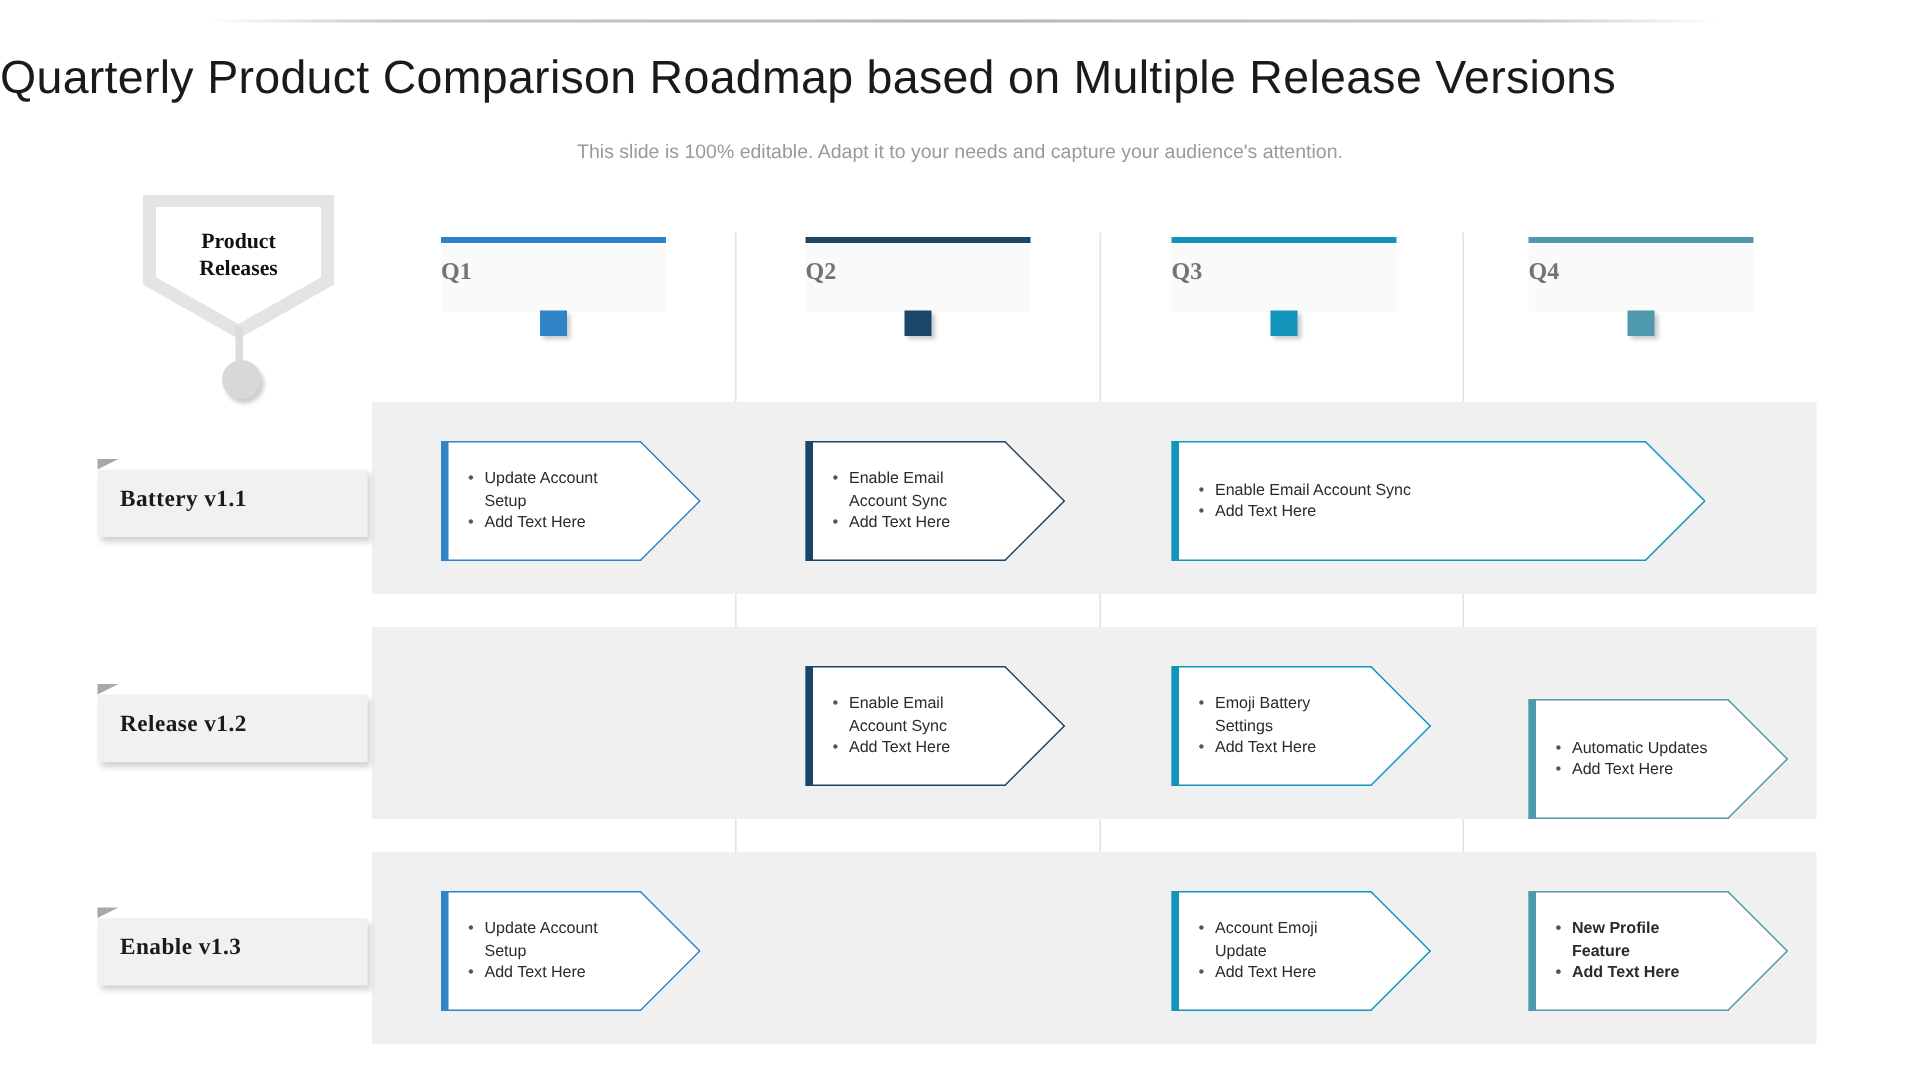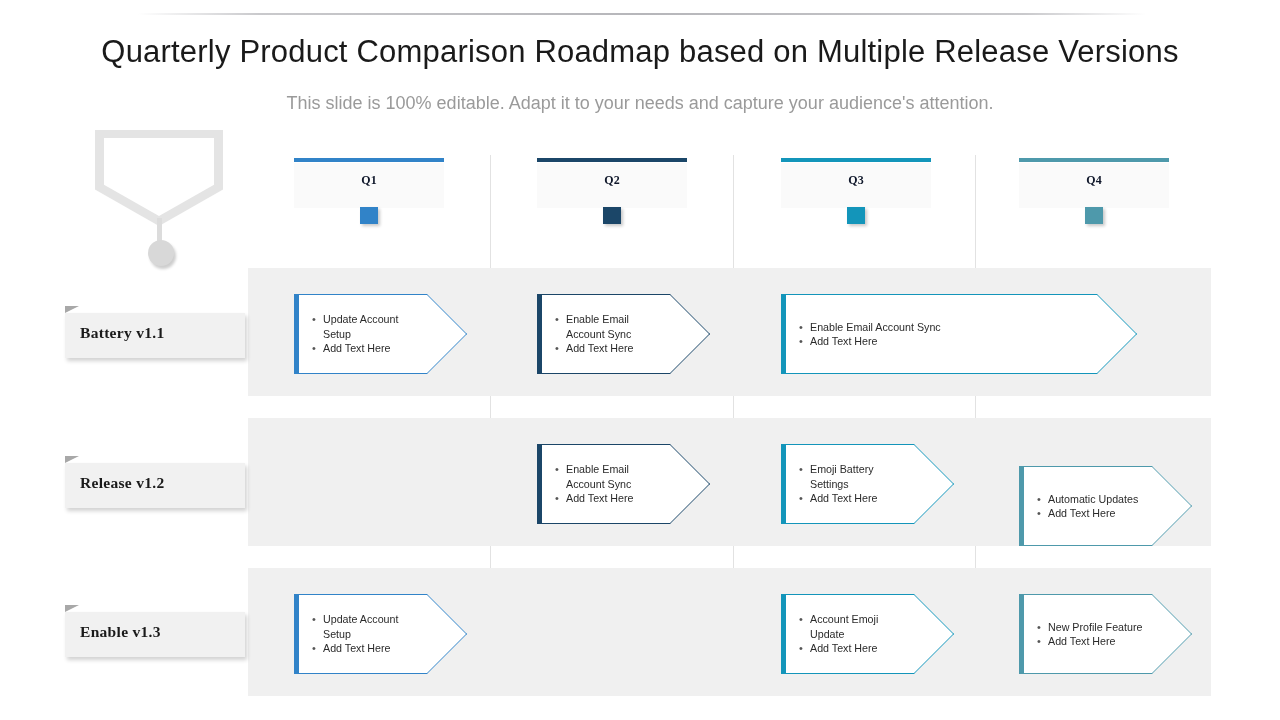--- a/index.html
+++ b/index.html
@@ -30,34 +30,33 @@
         #c9c9cc 88%,
         rgba(255,255,255,0) 100%);
   }
 
   
   .title {
     position: absolute;
     left: 0;
     top: 34px;
     width: 1280px;
-    text-align: center;
     font-size: 31px;
     font-weight: 400;
     color: #1a1a1a;
     letter-spacing: .2px;
     white-space: nowrap;
   }
   .subtitle {
     position: absolute;
     left: 0;
     top: 93px;
     width: 1280px;
     text-align: center;
-    font-size: 18px;
+    font-size: 13px;
     color: #9a9a9a;
     white-space: nowrap;
   }
 
   
   .pennant {
     position: absolute;
     left: 95px;
     top: 130px;
     width: 128px;
@@ -134,25 +133,25 @@
     left: 0;
     top: -5px;
     width: 100%;
     height: 4px;
   }
   .qhead-label {
     position: absolute;
     left: 0;
     top: 10px;
     width: 100%;
-    text-align: center;
+    text-align: left;
     font-family: "Liberation Serif", serif;
     font-weight: bold;
-    font-size: 12px;
-    color: #0f172a;
+    font-size: 16px;
+    color: #737373;
   }
   .qhead-swatch {
     position: absolute;
     left: 50%;
     top: 44px;
     margin-left: -9px;
     width: 18px;
     height: 17px;
     box-shadow: 2px 2px 3px rgba(0,0,0,.22);
   }
@@ -266,20 +265,24 @@
 <body>
 
 <div class="top-rule"></div>
 
 <div class="title">Quarterly Product Comparison Roadmap based on Multiple Release Versions</div>
 <div class="subtitle">This slide is 100% editable. Adapt it to your needs and capture your audience's attention.</div>
 
 <div class="pennant">
   <div class="pennant-outer"></div>
   <div class="pennant-inner"></div>
+  <div class="pennant-label">
+    <span>Product</span><br>
+    <span>Releases</span>
+  </div>
 </div>
 <div class="pennant-stem"></div>
 <div class="pennant-dot"></div>
 
 <div id="separators">
     <div class="col-sep" style="left: 490px;"></div>
     <div class="col-sep" style="left: 733px;"></div>
     <div class="col-sep" style="left: 975px;"></div>
   </div>
 <div id="bands">
@@ -429,21 +432,21 @@
         <svg viewBox="0 0 173 80" preserveAspectRatio="none">
           <polygon points="0.5,0.5 133,0.5 172.5,40 133,79.5 0.5,79.5" fill="#ffffff" stroke="#1395ba" stroke-width="1"></polygon>
         </svg>
       </div>
       <div class="card-bar" style="background: rgb(19, 149, 186);"></div>
       <div class="card-list">
         <div class="li">Account Emoji Update</div>
         <div class="li">Add Text Here</div>
       </div>
     </div>
-    <div class="card" style="left: 1019px; top: 594px; width: 173px;">
+    <div class="card" style="left: 1019px; top: 594px; width: 173px; font-weight: bold;">
       <div class="card-shadow"></div>
       <div class="card-shape" style="border-color: rgb(78, 153, 171);"></div>
       <div class="card-outline">
         <svg viewBox="0 0 173 80" preserveAspectRatio="none">
           <polygon points="0.5,0.5 133,0.5 172.5,40 133,79.5 0.5,79.5" fill="#ffffff" stroke="#4e99ab" stroke-width="1"></polygon>
         </svg>
       </div>
       <div class="card-bar" style="background: rgb(78, 153, 171);"></div>
       <div class="card-list">
         <div class="li">New Profile Feature</div>

